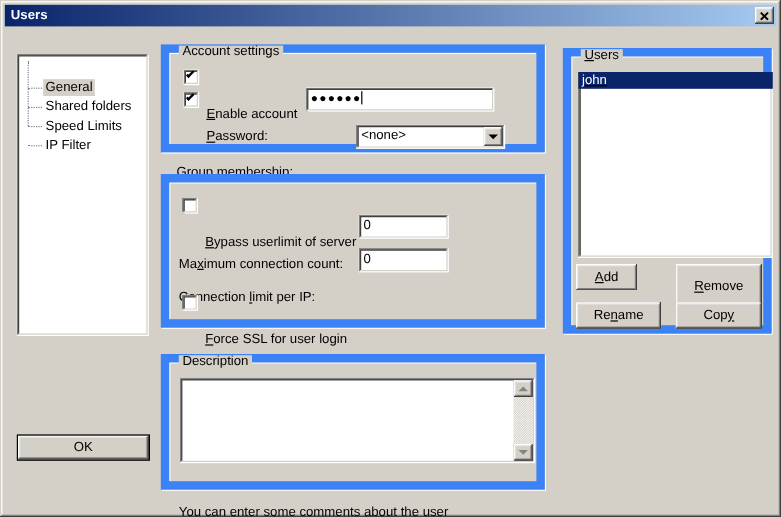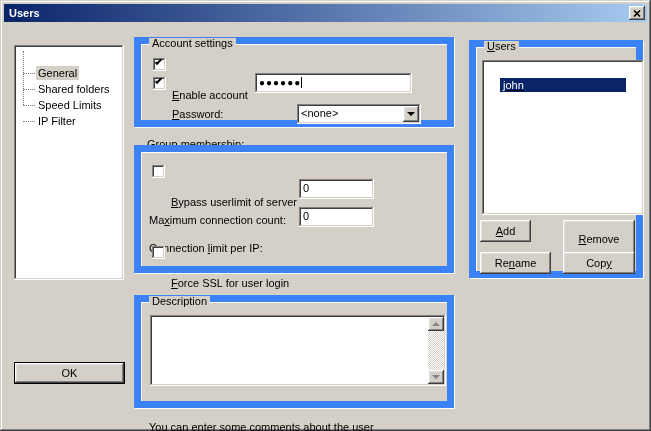--- a/index.html
+++ b/index.html
@@ -68,21 +68,21 @@
   }
   .tri-down { width:0; height:0; border:4px solid transparent; border-top:4px solid #000; margin-top:4px; }
 
   .tree { position:absolute; padding-top:20px; }
   .tree-vline { position:absolute; left:9px; top:6px; height:54px; border-left:1px dotted #808080; }
   .tree-row { position:relative; height:16px; display:flex; align-items:center; padding-left:22px; }
   .tree-stub { position:absolute; left:9px; top:8px; width:12px; border-top:1px dotted #808080; }
   .tree-row span.item { padding:1px 2px; }
   .tree-row.selected span.item { background:#d4d0c8; }
 
-  .listbox { position:absolute; padding:18px;text-decoration:underline; }
+  .listbox { position:absolute; padding:0;text-decoration:underline; }
   .list-row { height:14px; line-height:14px; padding-left:3px; }
   .list-row.selected { background:#0a246a; color:#fff; }
 
   .scrollbar { position:absolute; right:2px; top:2px; bottom:2px; width:16px;
     background-color:#d4d0c8;
     background-image:linear-gradient(45deg,#fff 25%,transparent 25%,transparent 75%,#fff 75%),
                      linear-gradient(45deg,#fff 25%,transparent 25%,transparent 75%,#fff 75%);
     background-size:2px 2px; background-position:0 0,1px 1px;
   }
   .scroll-btn { position:absolute; left:0; width:16px; height:14px; background:#d4d0c8;

